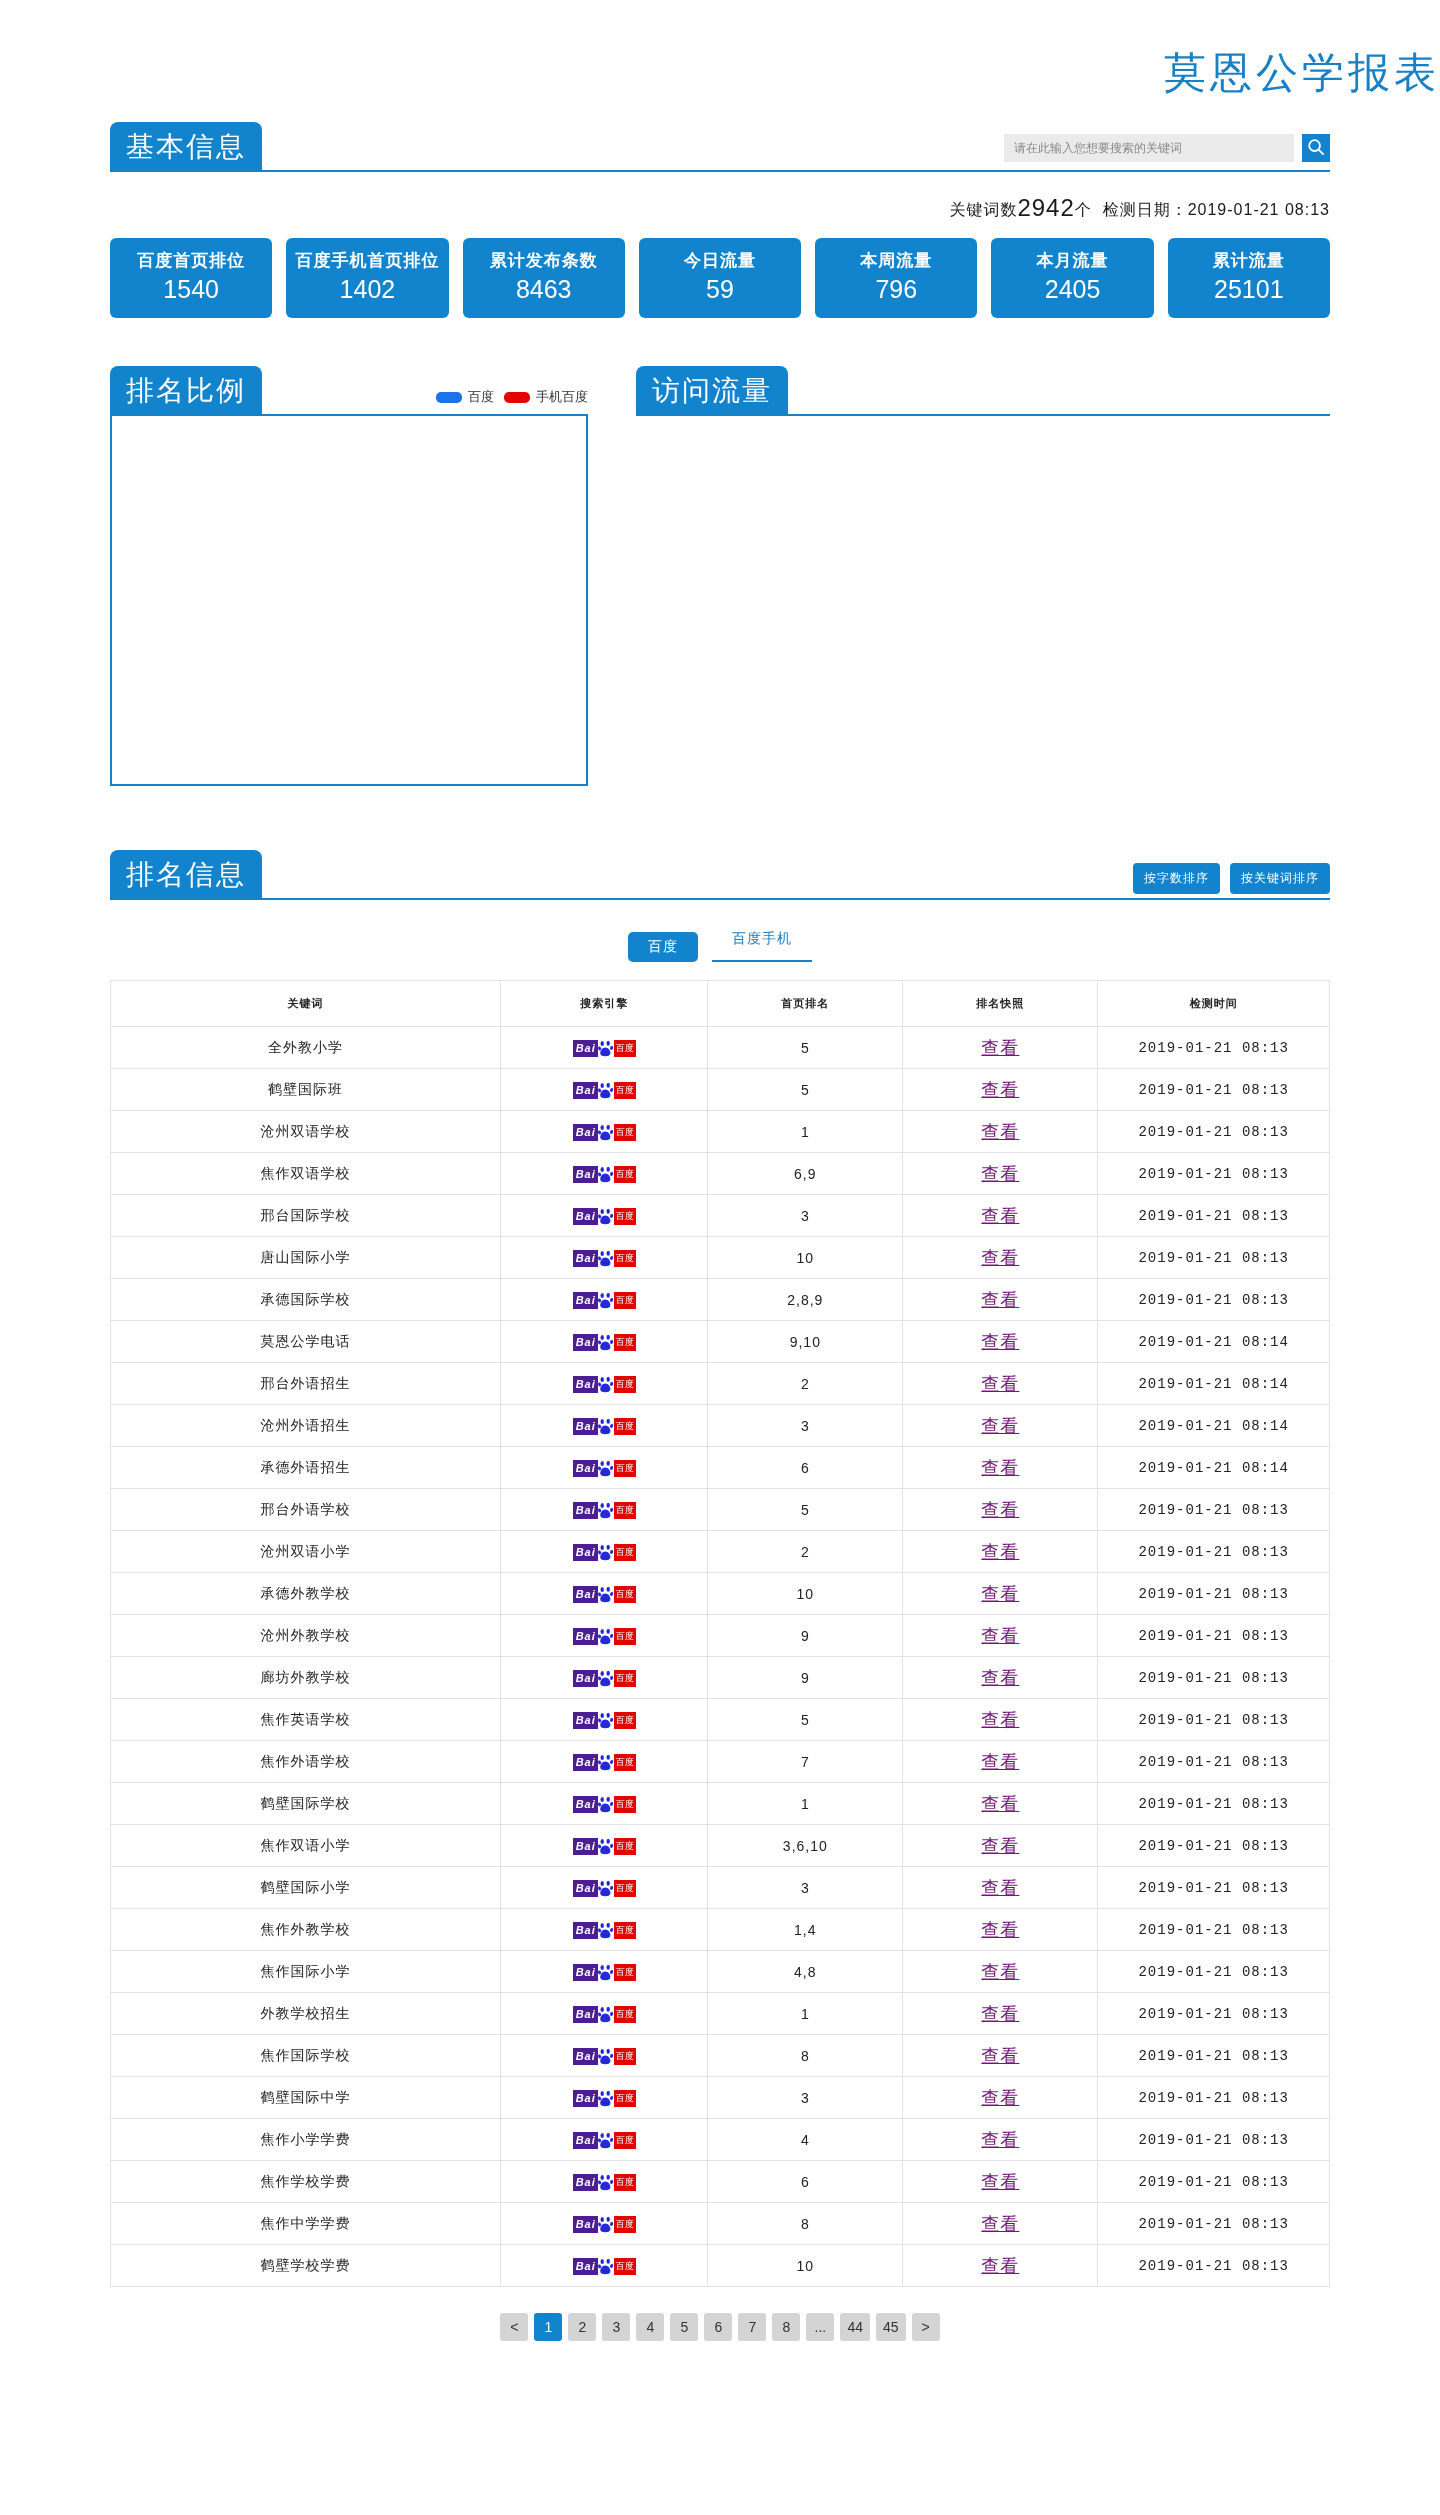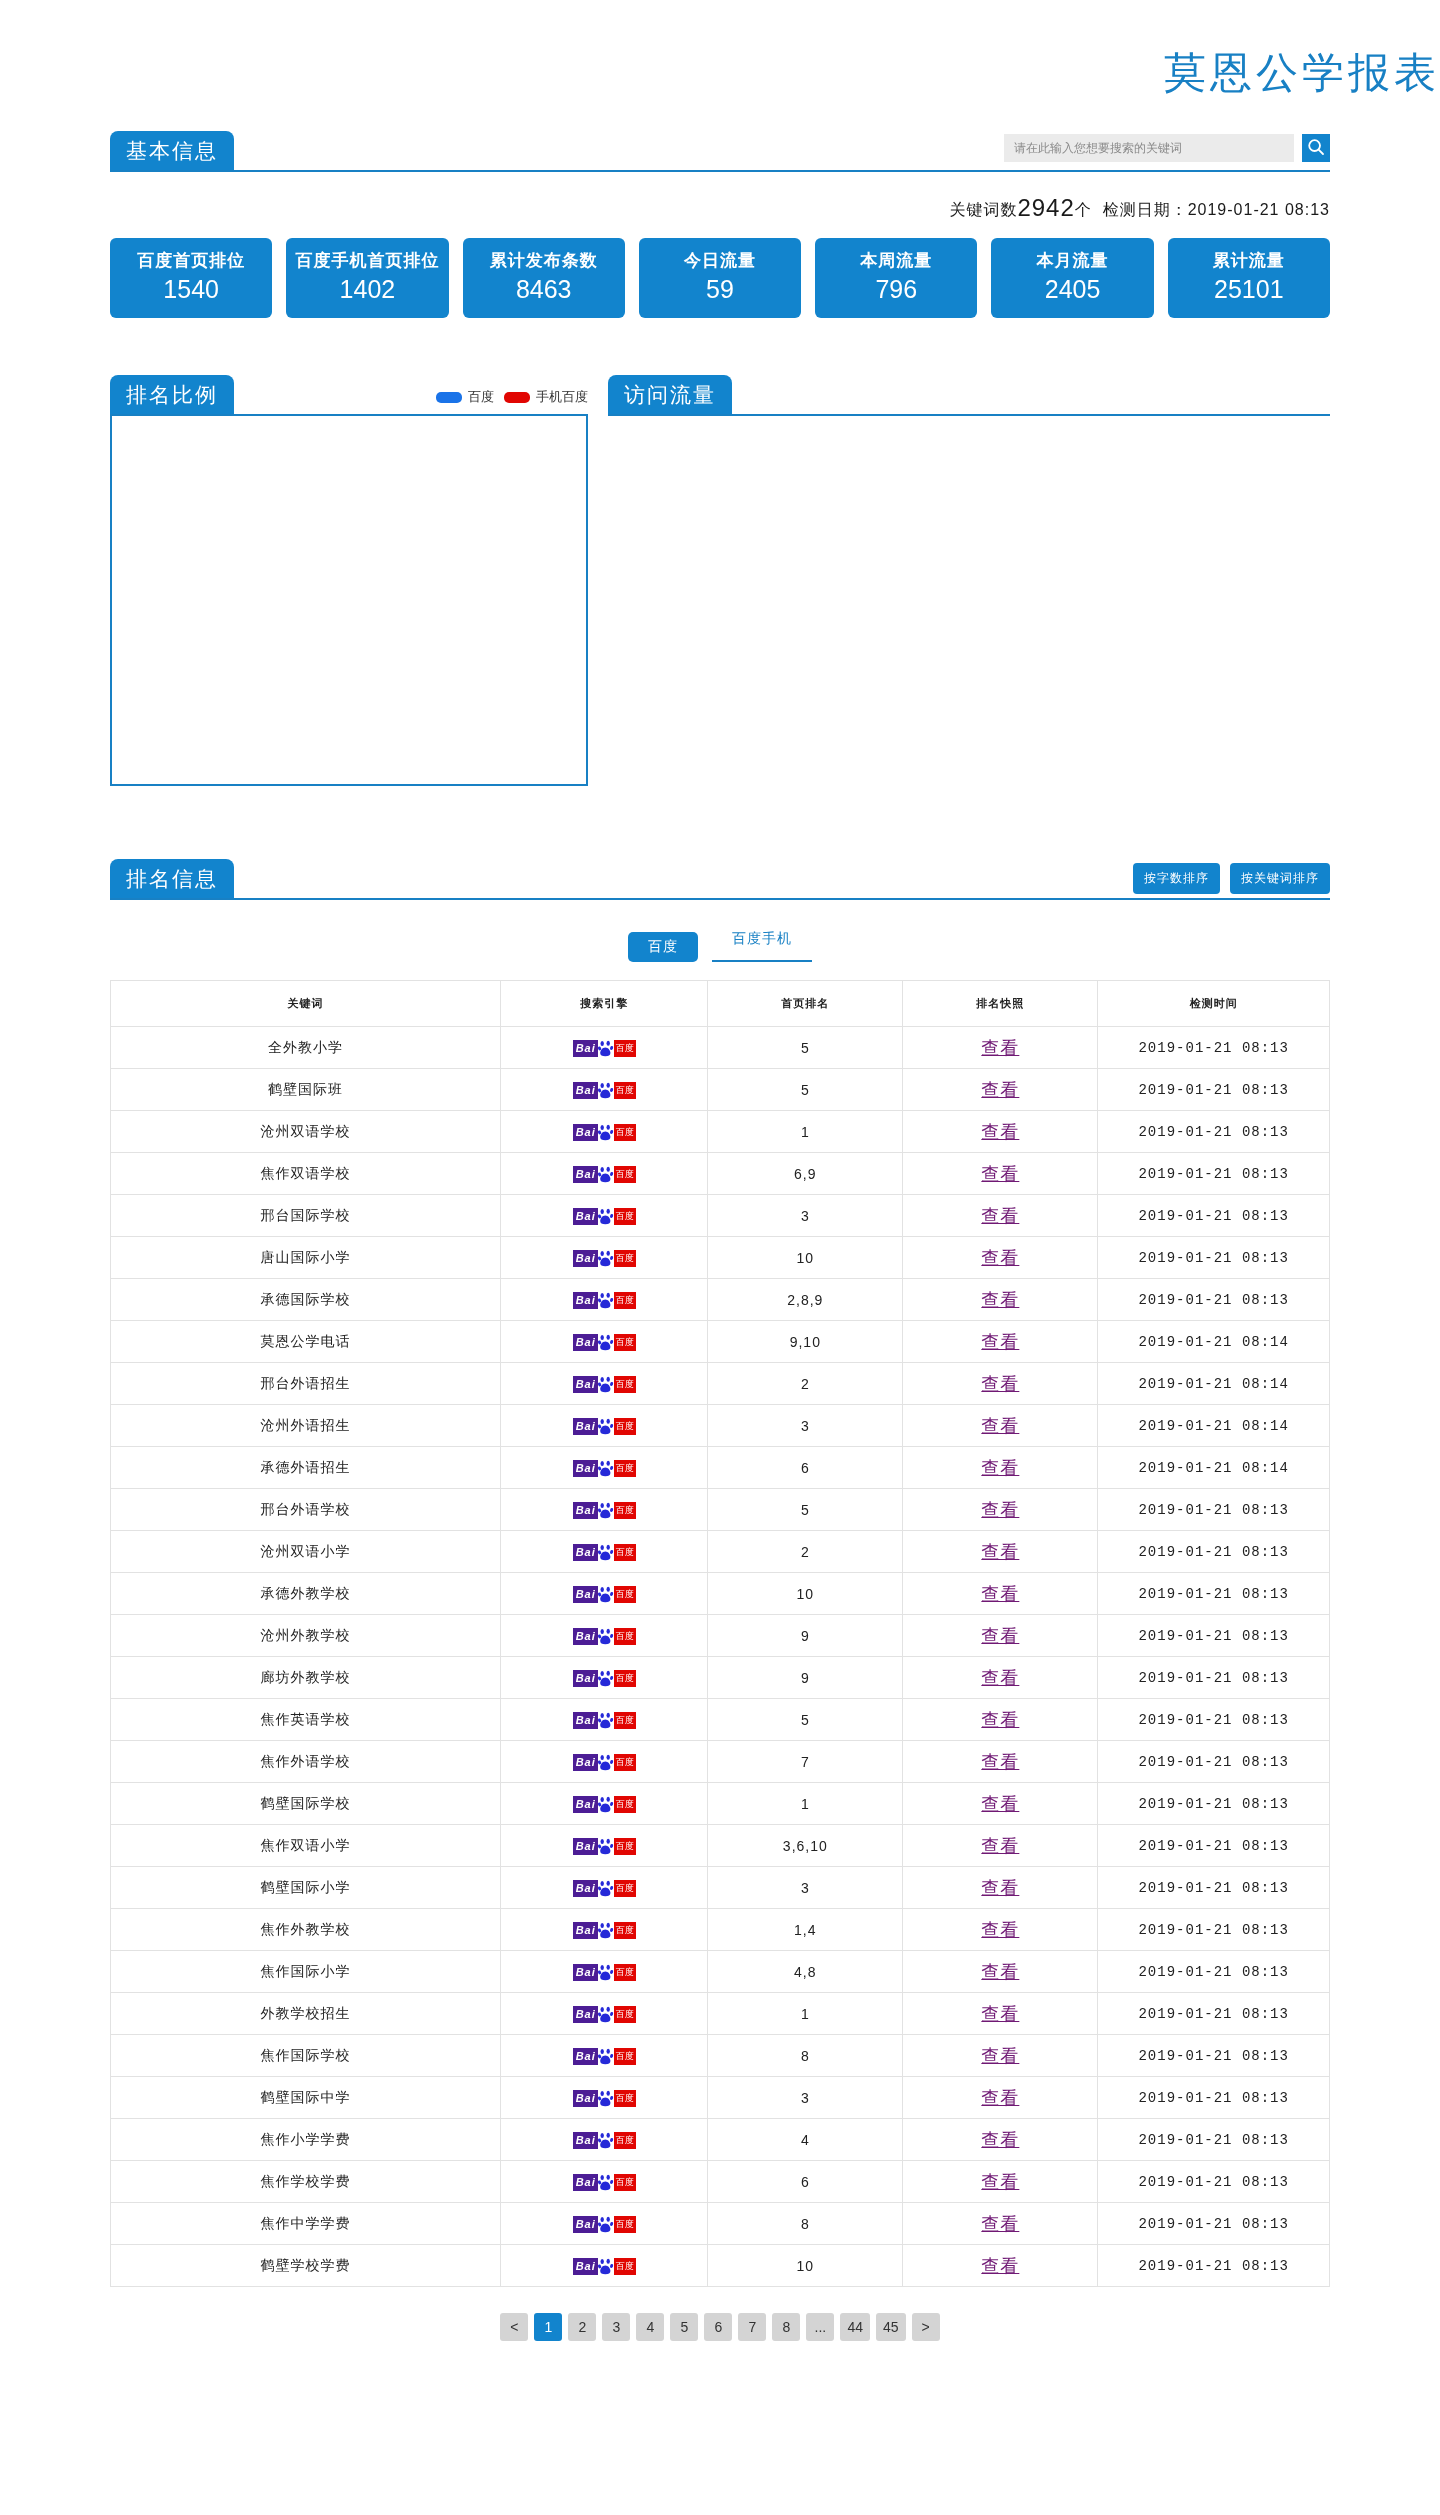--- a/index.html
+++ b/index.html
@@ -28,21 +28,21 @@
   .panel-head {
     position: relative;
     height: 44px;
     border-bottom: 2px solid #1880c4;
     display: flex;
     align-items: flex-end;
   }
   .panel-tab {
     background: #1284cd;
     color: #ffffff;
-    font-size: 21px;
+    font-size: 28px;
     letter-spacing: 2px;
     padding: 7px 16px 6px 16px;
     border-radius: 8px 8px 0 0;
     line-height: 1.25;
     white-space: nowrap;
   }
   .panel-head-right {
     margin-left: auto;
     display: flex;
     align-items: center;
@@ -103,21 +103,21 @@
     text-align: center;
     padding: 12px 4px 14px 4px;
   }
   .stat-label { font-size: 17px; font-weight: bold; letter-spacing: 1px; line-height: 1.3; }
   .stat-value { font-size: 25px; font-weight: 300; margin-top: 2px; line-height: 1.2; }
 
   
   .charts-row {
     display: flex;
     margin: 54px 110px 0 110px;
-    gap: 20px;
+    gap: 48px;
   }
   .chart-col { flex: 1; position: relative; }
   .chart-col.left { max-width: 478px; }
   .legend {
     position: absolute;
     right: 0; bottom: 8px;
     display: flex; align-items: center; gap: 10px;
     font-size: 13px; color: #333;
   }
   .legend-item { display: flex; align-items: center; gap: 6px; }

